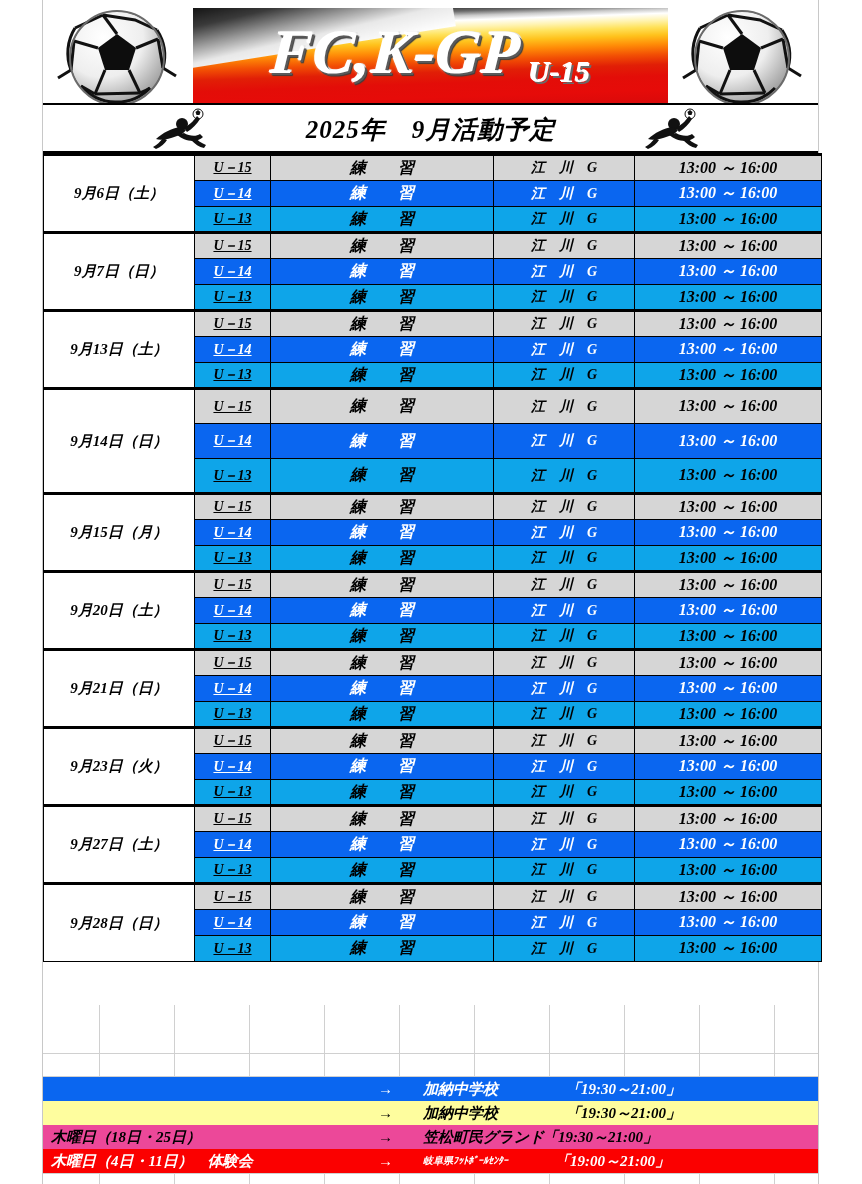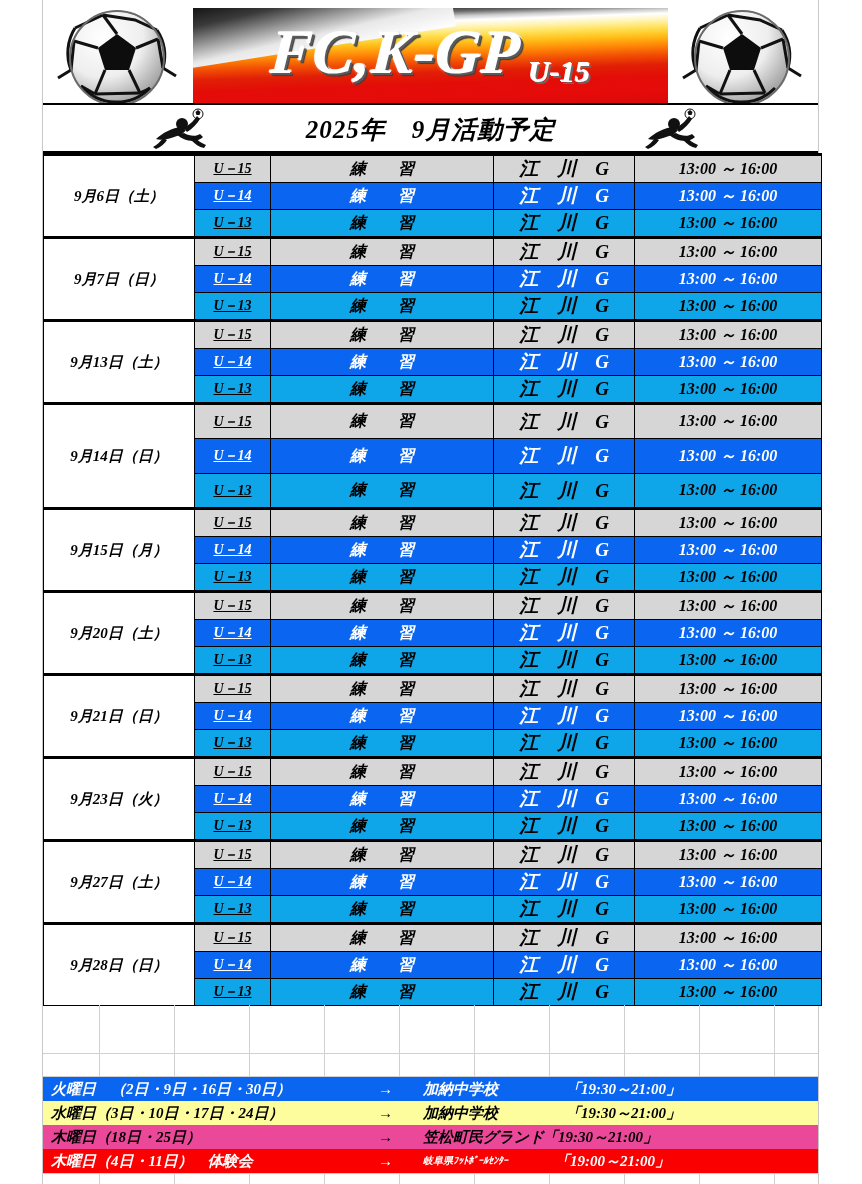--- a/index.html
+++ b/index.html
@@ -81,21 +81,21 @@
   }
   .sched td{
     border:1px solid #000;
     font-style:italic;font-weight:bold;
     text-align:center;vertical-align:middle;
     padding:0;white-space:nowrap;
   }
   .sched .c-date{width:150px;background:#ffffff;font-size:15px;}
   .sched .c-team{width:75px;font-size:14px;text-decoration:underline;}
   .sched .c-act {width:222px;font-size:16px;}
-  .sched .c-loc {width:140px;font-size:19px;}
+  .sched .c-loc {width:140px;font-size:14px;}
   .sched .c-time{width:186px;font-size:16px;}
 
   .r-gray  td{background:#d6d6d6;color:#000;}
   .r-blue  td{background:#0a66f0;color:#ffffff;}
   .r-yellow td{background:#0ea5e9;color:#000;}
   td.c-date{background:#ffffff !important;}
   .date-sat{color:#0000b4;}
   .date-sun{color:#e00000;}
 
   .grp-top td{border-top:3px solid #000;}
@@ -453,27 +453,25 @@
         <div class="v" style="left:581px"></div>
       <div class="v" style="left:656px"></div>
         <div class="v" style="left:731px"></div>
       <div class="h" style="top:48px"></div>
         <div class="h" style="top:71px"></div>
       <div class="h" style="top:168px"></div>
     </div>
 
 
     <div class="nrow n1">
-      <span class="day">火曜日　（2日・9日・16日・30日）</span>
       <span class="arw">→</span>
       <span class="place">加納中学校</span>
       <span class="time">「19:30～21:00」</span>
     </div>
     <div class="nrow n2">
-      <span class="day">水曜日（3日・10日・17日・24日）</span>
       <span class="arw">→</span>
       <span class="place">加納中学校</span>
       <span class="time">「19:30～21:00」</span>
     </div>
     <div class="nrow n3">
       <span class="day">木曜日（18日・25日）</span>
       <span class="arw">→</span>
       <span class="place">笠松町民グランド</span>
       <span class="time">「19:30～21:00」</span>
     </div>

